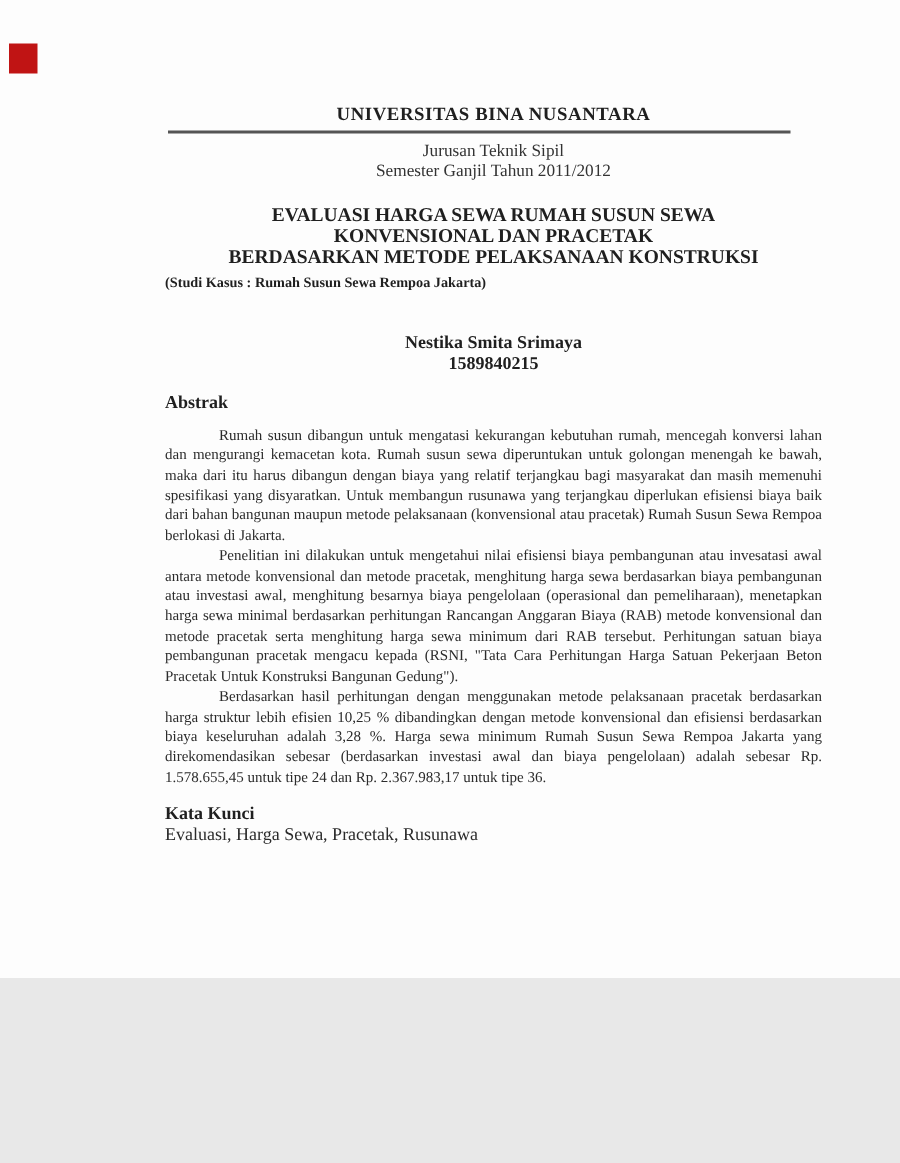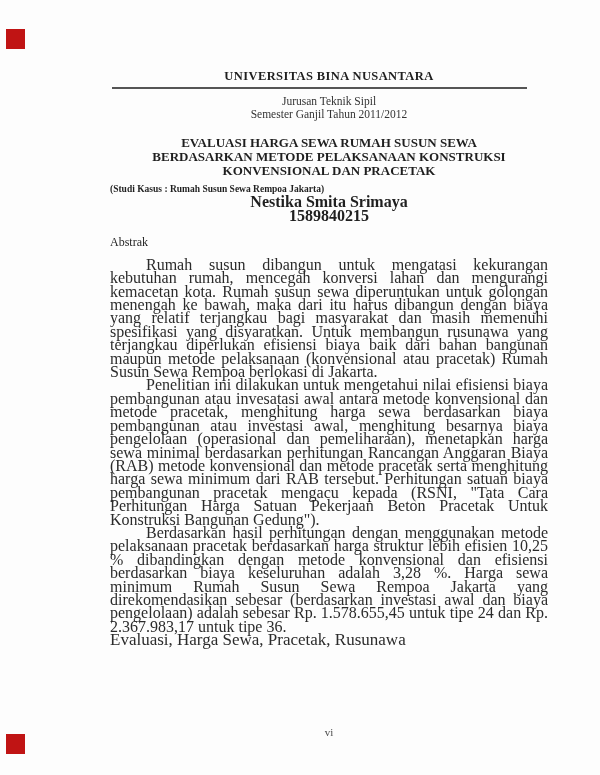--- a/index.html
+++ b/index.html
@@ -1,20 +1,20 @@
 <!DOCTYPE html>
 <html><head>
 <meta charset="utf-8">
 <style>
   html, body { margin: 0; padding: 0; }
   body { background: #e8e8e8; }
   .page {
     position: relative;
     width: 600px;
-    height: 775px;
+    height: 652px;
     margin: 0 auto;
     background: #fdfdfd;
     font-family: "Liberation Serif", serif;
     color: #2b2b2b;
     overflow: hidden;
   }
   .scan-mark {
     position: absolute;
     left: 6px;
     width: 19px;
@@ -60,50 +60,51 @@
   }
   .case-study {
     margin-top: 5px;
     text-align: left;
     font-weight: bold;
     font-size: 9.5px;
     line-height: 12px;
     color: #1f1f1f;
   }
   .author-block {
+    margin-top: 26px;
     text-align: center;
     font-weight: bold;
-    font-size: 16px;
+    font-size: 12px;
     line-height: 14.5px;
     color: #1f1f1f;
   }
   .abstract-heading {
     margin-top: 11px;
-    font-weight: normal;
+    font-weight: bold;
     font-size: 12px;
     color: #1f1f1f;
   }
   .abstract-body { margin-top: 8px; }
   .abstract-body p {
     margin: 0;
     text-align: justify;
     text-indent: 36px;
-    font-size: 16px;
+    font-size: 10px;
     line-height: 13.4px;
     color: #2b2b2b;
   }
   .keywords-heading {
     margin-top: 11px;
     font-weight: bold;
     font-size: 12px;
     line-height: 13.4px;
     color: #1f1f1f;
   }
   .keywords-line {
-    font-size: 17px;
+    font-size: 12px;
     line-height: 13.4px;
     color: #2b2b2b;
     font-family: Liberation Serif, serif;
   }
   .page-number {
     position: absolute;
     left: 110px;
     top: 726px;
     width: 438px;
     text-align: center;
@@ -124,37 +125,38 @@
     <div class="univ-header">UNIVERSITAS BINA NUSANTARA</div>
     <div class="header-rule"></div>
 
     <div class="subheader">
       <div>Jurusan Teknik Sipil</div>
       <div>Semester Ganjil Tahun 2011/2012</div>
     </div>
 
     <div class="thesis-title">
       <div>EVALUASI HARGA SEWA RUMAH SUSUN SEWA</div>
+      <div>KONVENSIONAL DAN PRACETAK</div>
       <div>BERDASARKAN METODE PELAKSANAAN KONSTRUKSI</div>
-      <div>KONVENSIONAL DAN PRACETAK</div>
     </div>
     <div class="case-study">(Studi Kasus : Rumah Susun Sewa Rempoa Jakarta)</div>
 
     <div class="author-block">
       <div>Nestika Smita Srimaya</div>
       <div>1589840215</div>
     </div>
 
     <div class="abstract-heading">Abstrak</div>
 
     <div class="abstract-body">
       <p>Rumah susun dibangun untuk mengatasi kekurangan kebutuhan rumah, mencegah konversi lahan dan mengurangi kemacetan kota. Rumah susun sewa diperuntukan untuk golongan menengah ke bawah, maka dari itu harus dibangun dengan biaya yang relatif terjangkau bagi masyarakat dan masih memenuhi spesifikasi yang disyaratkan. Untuk membangun rusunawa yang terjangkau diperlukan efisiensi biaya baik dari bahan bangunan maupun metode pelaksanaan (konvensional atau pracetak) Rumah Susun Sewa Rempoa berlokasi di Jakarta.</p>
       <p>Penelitian ini dilakukan untuk mengetahui nilai efisiensi biaya pembangunan atau invesatasi awal antara metode konvensional dan metode pracetak, menghitung harga sewa berdasarkan biaya pembangunan atau investasi awal, menghitung besarnya biaya pengelolaan (operasional dan pemeliharaan), menetapkan harga sewa minimal berdasarkan perhitungan Rancangan Anggaran Biaya (RAB) metode konvensional dan metode pracetak serta menghitung harga sewa minimum dari RAB tersebut. Perhitungan satuan biaya pembangunan pracetak mengacu kepada (RSNI, "Tata Cara Perhitungan Harga Satuan Pekerjaan Beton Pracetak Untuk Konstruksi Bangunan Gedung").</p>
       <p>Berdasarkan hasil perhitungan dengan menggunakan metode pelaksanaan pracetak berdasarkan harga struktur lebih efisien 10,25 % dibandingkan dengan metode konvensional dan efisiensi berdasarkan biaya keseluruhan adalah 3,28 %. Harga sewa minimum Rumah Susun Sewa Rempoa Jakarta yang direkomendasikan sebesar (berdasarkan investasi awal dan biaya pengelolaan) adalah sebesar Rp. 1.578.655,45 untuk tipe 24 dan Rp. 2.367.983,17 untuk  tipe 36.</p>
     </div>
 
+    <div class="keywords-heading">Kata Kunci</div>
     <div class="keywords-line">Evaluasi, Harga Sewa, Pracetak, Rusunawa</div>
 
   </div>
 
   <div class="page-number">vi</div>
 
 </div>
 
 </body></html>

